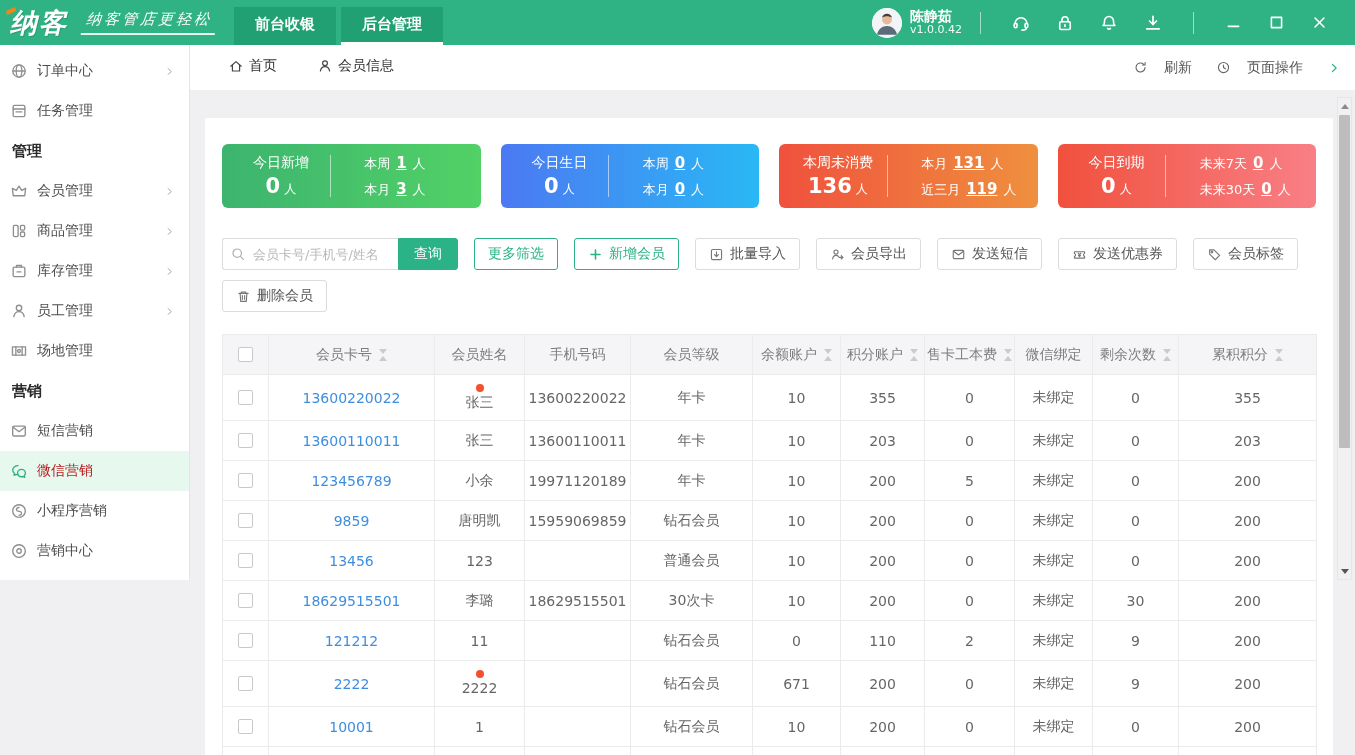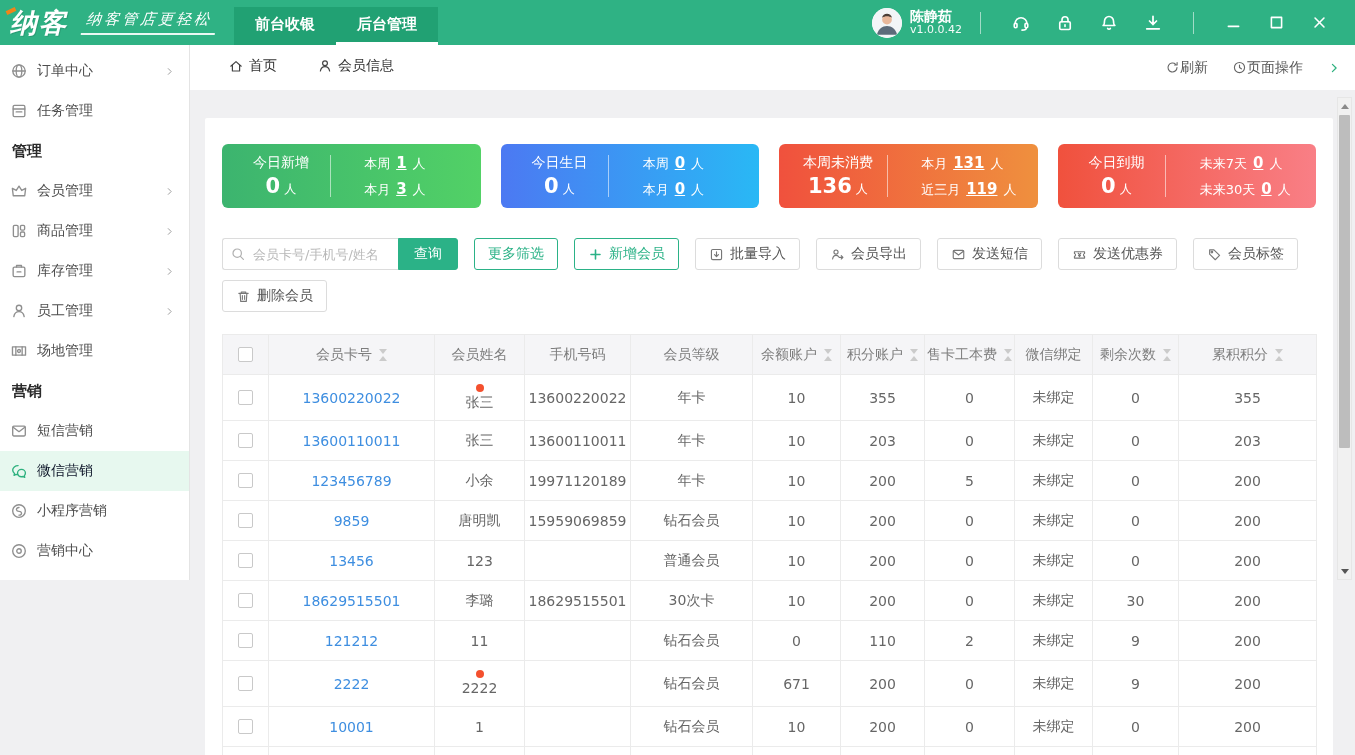--- a/index.html
+++ b/index.html
@@ -7,57 +7,57 @@
     font-family:"DejaVu Sans","Liberation Sans",sans-serif; background:#f0f0f2; }
   .app { position:relative; width:1355px; height:580px; display:flex; flex-direction:column; }
 
   
   .header { height:45px; background:#2fb284; display:flex; align-items:center; color:#fff; flex:0 0 45px; }
   .logo { font-size:27px; font-weight:bold; font-style:italic; letter-spacing:2px; margin-left:10px;
     text-shadow:1px 1px 0 rgba(0,0,0,.12); position:relative; }
   .logo:before { content:""; position:absolute; left:-4px; top:4px; width:10px; height:4px; background:#f08519; transform:rotate(-25deg); }
   .tagline { font-style:italic; font-size:15px; margin-left:14px; letter-spacing:3px;
     border-bottom:2px solid rgba(255,255,255,.9); padding:0 4px 4px 4px; transform:skewX(-6deg); }
-  .hnav { display:flex; align-self:flex-end; margin-left:18px; }
+  .hnav { display:flex; align-self:flex-end; margin-left:18px; gap:5px; }
   .hnav-tab { height:38px; padding:0 21px; display:flex; align-items:center; background:#21a173;
     font-size:15px; font-weight:600; cursor:pointer; border-bottom:3px solid transparent; }
   .hnav-tab.active { border-bottom:3px solid #ffffff; }
   .hright { margin-left:auto; display:flex; align-items:center; gap:0; padding-right:14px; }
   .avatar { width:30px; height:30px; border-radius:50%; background:#fff; overflow:hidden; flex:0 0 30px; }
   .userbox { margin-left:8px; line-height:1.15; }
   .uname { font-size:14px; font-weight:600; }
   .uver { font-size:11px; opacity:.95; }
   .hdiv { width:1px; height:22px; background:rgba(255,255,255,.55); margin:0 18px; }
   .hicon { width:20px; height:20px; margin:0 12px; cursor:pointer; color:#fff; }
   .hicon svg, .icon svg { width:100%; height:100%; display:block; }
   .winicon { width:17px; height:17px; margin:0 13px; cursor:pointer; color:#fff; }
 
   
   .body { flex:1; display:flex; min-height:0; }
 
   
   .sidebar { width:190px; background:#fff; border-right:1px solid #e4e4e4; padding-top:6px; overflow:hidden; }
   .sb-item { height:40px; display:flex; align-items:center; padding:0 14px 0 10px; cursor:pointer; color:#4d4d4d; }
-  .sb-item.active { background:#e7f8ef; color:#0f172a; }
+  .sb-item.active { background:#e7f8ef; color:#b91c1c; }
   .sb-icon { width:18px; height:18px; color:#8f8f8f; flex:0 0 18px; }
   .sb-item.active .sb-icon { color:#2db17e; }
   .sb-label { font-size:14px; margin-left:9px; flex:1; }
   .sb-chev { width:11px; height:11px; color:#9b9b9b; }
   .sb-section { height:40px; display:flex; align-items:center; padding-left:12px; font-size:15px; font-weight:bold; color:#2b2b2b; }
 
   
   .main { flex:1; display:flex; flex-direction:column; min-width:0; position:relative; }
   .tabbar { height:45px; background:#fff; display:flex; align-items:stretch; padding-left:30px; flex:0 0 45px; }
   .tab { display:flex; align-items:center; gap:5px; padding:0 8px; margin-right:24px; font-size:14px;
     color:#333; cursor:pointer; border-bottom:3px solid transparent; }
   .tab .icon { width:16px; height:16px; color:#444; }
   .tab.active { color:#2db17e; border-bottom-color:#2db17e; }
   .tab.active .icon { color:#2db17e; }
   .tab-actions { margin-left:auto; display:flex; align-items:center; padding-right:8px; }
-  .tab-action { display:flex; align-items:center; gap:0; font-size:14px; color:#555; margin-right:24px; cursor:pointer; }
+  .tab-action { display:flex; align-items:center; gap:16px; font-size:14px; color:#555; margin-right:24px; cursor:pointer; }
   .tab-action .icon { width:15px; height:15px; color:#666; }
   .drawer-chev { width:14px; height:14px; color:#2db17e; cursor:pointer; margin-right:6px; }
 
   
   .content { flex:1; background:#f0f0f2; padding:28px 22px 0 15px; position:relative; min-height:0; }
   .panel { background:#fff; height:645px; overflow:hidden; padding:0 17px; border-radius:2px; }
 
   
   .cards { display:flex; gap:20px; margin-top:26px; }
   .card { flex:1; height:64px; border-radius:6px; color:#fff; display:flex; align-items:center; padding:0 10px; }

